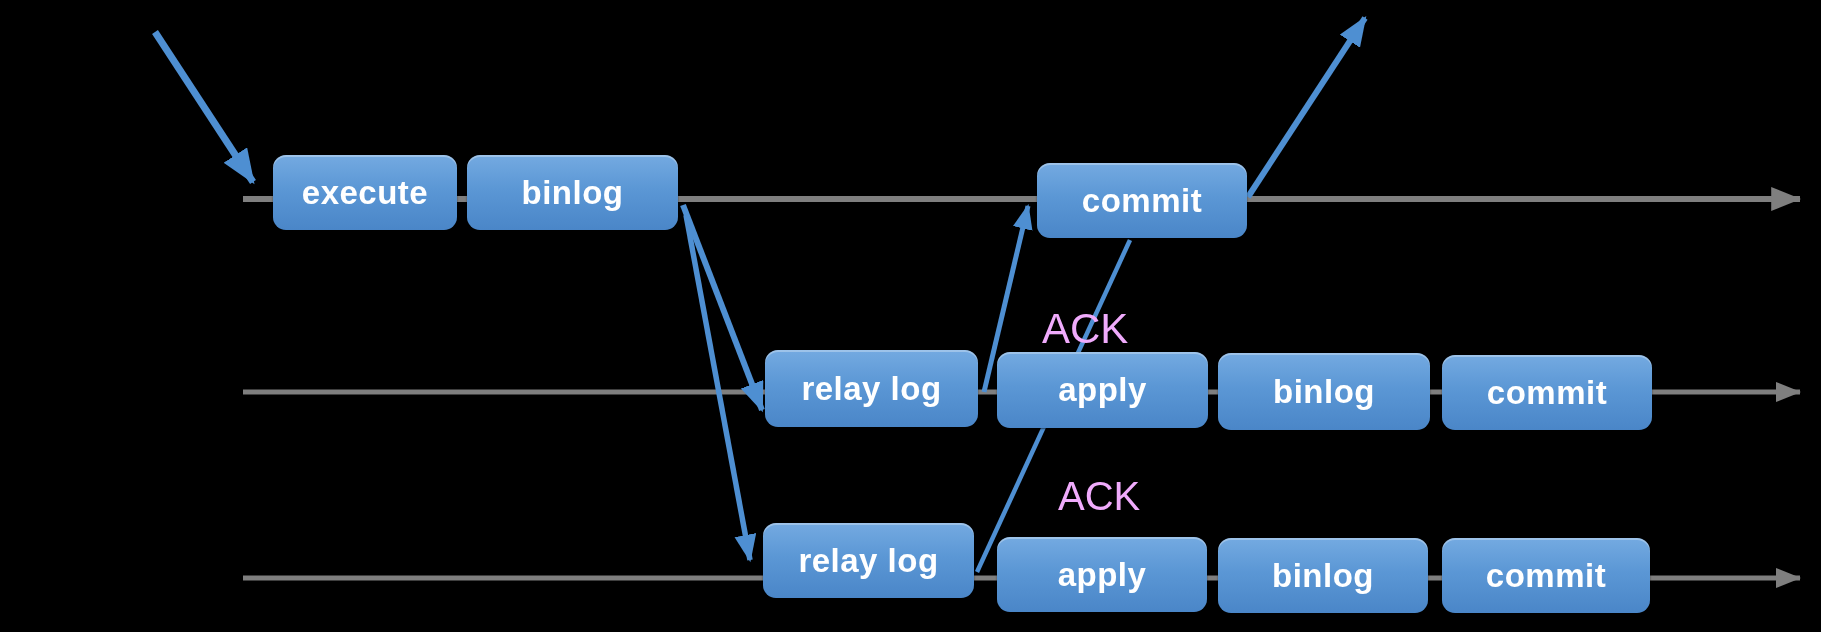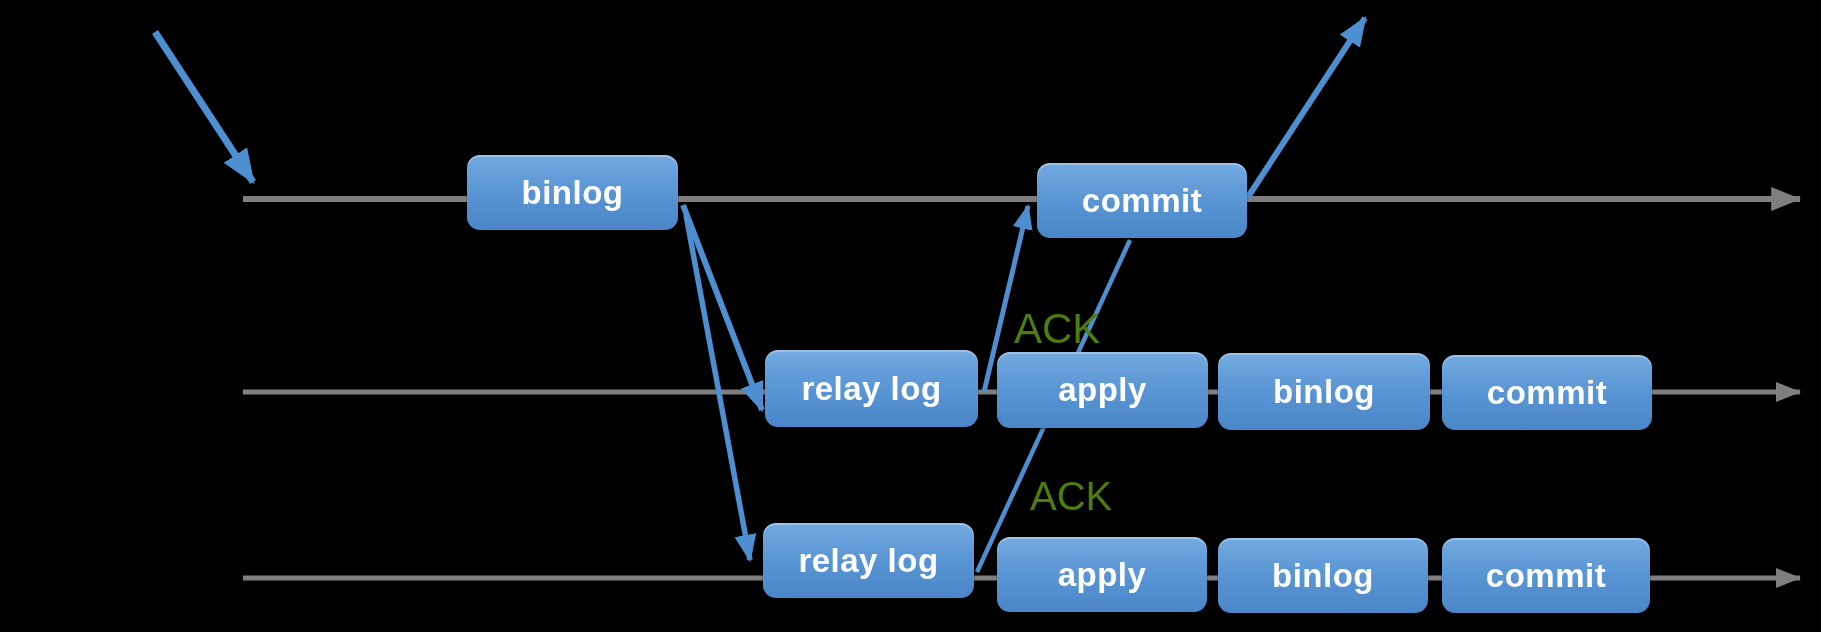--- a/index.html
+++ b/index.html
@@ -21,25 +21,26 @@
   }
   .box-label{
     font-size:33px;
     font-weight:bold;
     color:#ffffff;
     letter-spacing:0.5px;
     white-space:nowrap;
   }
   .ack{
     position:absolute;
-    color:#4d7c0f;
+    color:#f0abfc;
     font-size:42px;
     font-weight:400;
     line-height:1;
     white-space:nowrap;
+    margin-left:28px;
   }
   .ack-2{font-size:40px;}
 </style>
 </head>
 <body>
 
 <div class="stage">
 
   <svg class="connectors" viewBox="0 0 1821 632" xmlns="http://www.w3.org/2000/svg">
     <defs>
@@ -56,20 +57,23 @@
     <line x1="243" y1="578" x2="1800" y2="578" stroke-width="5" marker-end="url(#head-gray)" stroke="#7f7f7f"></line>
 
     <line x1="155" y1="32" x2="253" y2="182" stroke-width="7" marker-end="url(#head-blue)" stroke="#4e8fd2"></line>
     <line x1="1248" y1="197" x2="1365" y2="18" stroke-width="6" marker-end="url(#head-blue)" stroke="#4e8fd2"></line>
     <line x1="683" y1="205" x2="762" y2="410" stroke-width="6" marker-end="url(#head-blue)" stroke="#4e8fd2"></line>
     <line x1="686" y1="215" x2="750" y2="560" stroke-width="5.5" marker-end="url(#head-blue)" stroke="#4e8fd2"></line>
     <line x1="984" y1="392" x2="1028" y2="206" stroke-width="5" marker-end="url(#head-blue)" stroke="#4e8fd2"></line>
     <line x1="977" y1="572" x2="1130" y2="240" stroke-width="4.5" stroke="#4e8fd2"></line>
   </svg>
 
+  <div class="box" style="left:273px;top:155px;width:184px;height:75px;">
+    <span class="box-label">execute</span>
+  </div>
   <div class="box" style="left:467px;top:155px;width:211px;height:75px;">
     <span class="box-label">binlog</span>
   </div>
   <div class="box" style="left:1037px;top:163px;width:210px;height:75px;">
     <span class="box-label">commit</span>
   </div>
 
   <div class="box" style="left:765px;top:350px;width:213px;height:77px;">
     <span class="box-label">relay log</span>
   </div>

